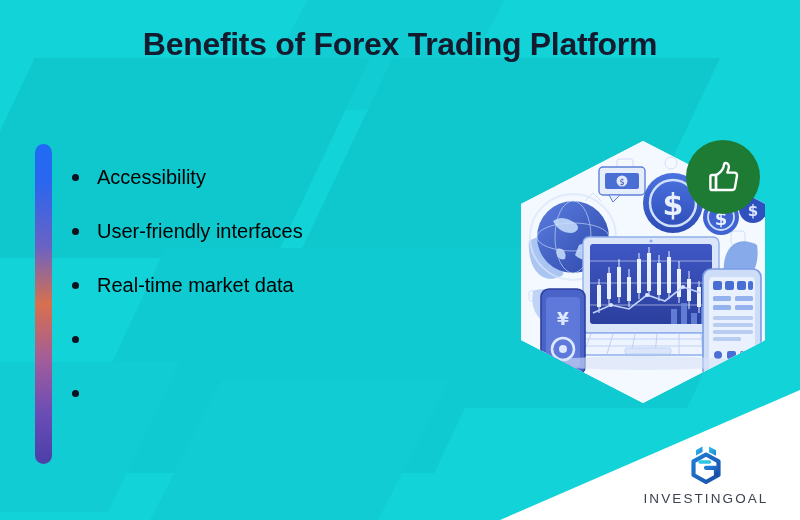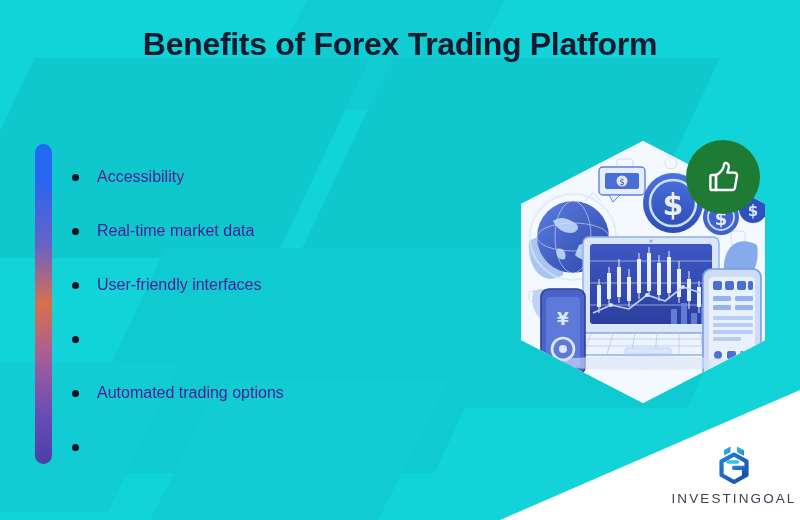--- a/index.html
+++ b/index.html
@@ -108,22 +108,22 @@
     height:54px;
   }
   .dot{
     width:7px; height:7px;
     border-radius:50%;
     background:#0d1220;
     flex:0 0 auto;
     margin-right:18px;
   }
   .bullet-text{
-    font-size:16px;
-    color:#4c1d95;
+    font-size:20px;
+    color:#000000;
     line-height:1.1;
     white-space:nowrap;
   }
 
   
   .illustration{
     position:absolute;
     left:521px; top:141px;
     width:244px; height:262px;
     z-index:3;
@@ -154,21 +154,21 @@
   .wedge{
     position:absolute;
     right:0; bottom:0;
     width:300px; height:130px;
     background:#ffffff;
     clip-path:polygon(100% 0%, 100% 100%, 0% 100%);
     z-index:7;
   }
   .logo{
     position:absolute;
-    right:0; bottom:14px;
+    right:28px; bottom:14px;
     z-index:8;
     display:flex;
     flex-direction:column;
     align-items:center;
     width:132px;
   }
   .logo-mark{ width:46px; height:44px; display:block; }
   .logo-word{
     margin-top:4px;
     font-size:13.5px;
@@ -197,32 +197,28 @@
 
   <div class="accent-bar"></div>
 
   <div class="bullets">
     <div class="bullet-row">
       <span class="dot"></span>
       <span class="bullet-text">Accessibility</span>
     </div>
     <div class="bullet-row">
       <span class="dot"></span>
-      <span class="bullet-text">Real-time market data</span>
+      <span class="bullet-text">User-friendly interfaces</span>
     </div>
     <div class="bullet-row">
       <span class="dot"></span>
-      <span class="bullet-text">User-friendly interfaces</span>
+      <span class="bullet-text">Real-time market data</span>
     </div>
     <div class="bullet-row">
       <span class="dot"></span>
-    </div>
-    <div class="bullet-row">
-      <span class="dot"></span>
-      <span class="bullet-text">Automated trading options</span>
     </div>
     <div class="bullet-row">
       <span class="dot"></span>
     </div>
   </div>
 
   <div class="illustration">
     <div class="hex-clip">
       <svg class="illu-svg" viewBox="0 0 244 262" preserveAspectRatio="xMidYMid slice">
         <defs>

